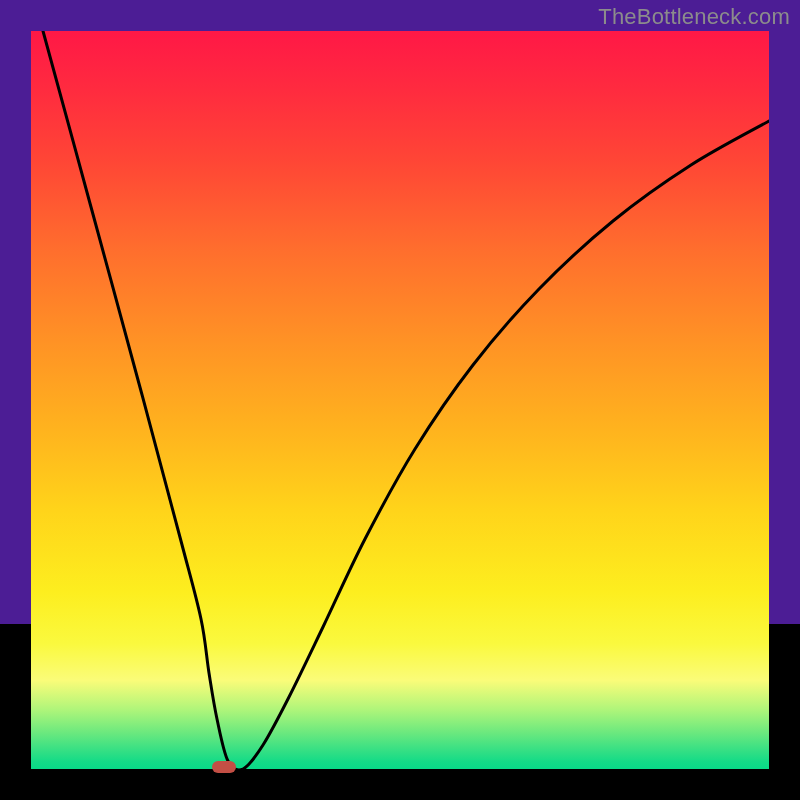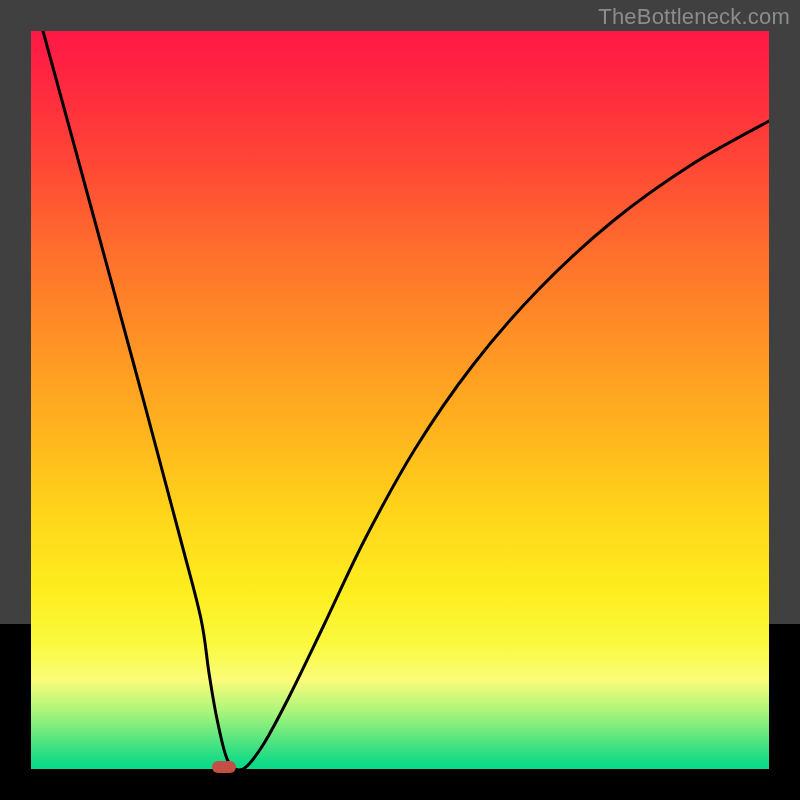--- a/index.html
+++ b/index.html
@@ -8,21 +8,21 @@
     width: 800px;
     height: 800px;
     background: #000;
     overflow: hidden;
     font-family: Arial, Helvetica, sans-serif;
   }
   .stage {
     position: relative;
     width: 800px;
     height: 624px;
-    background: #404040;
+    background: #4c1d95;
   }
   .plot {
     position: absolute;
     left: 31px;
     top: 31px;
     width: 738px;
     height: 738px;
     
     background: linear-gradient(
       to bottom,

